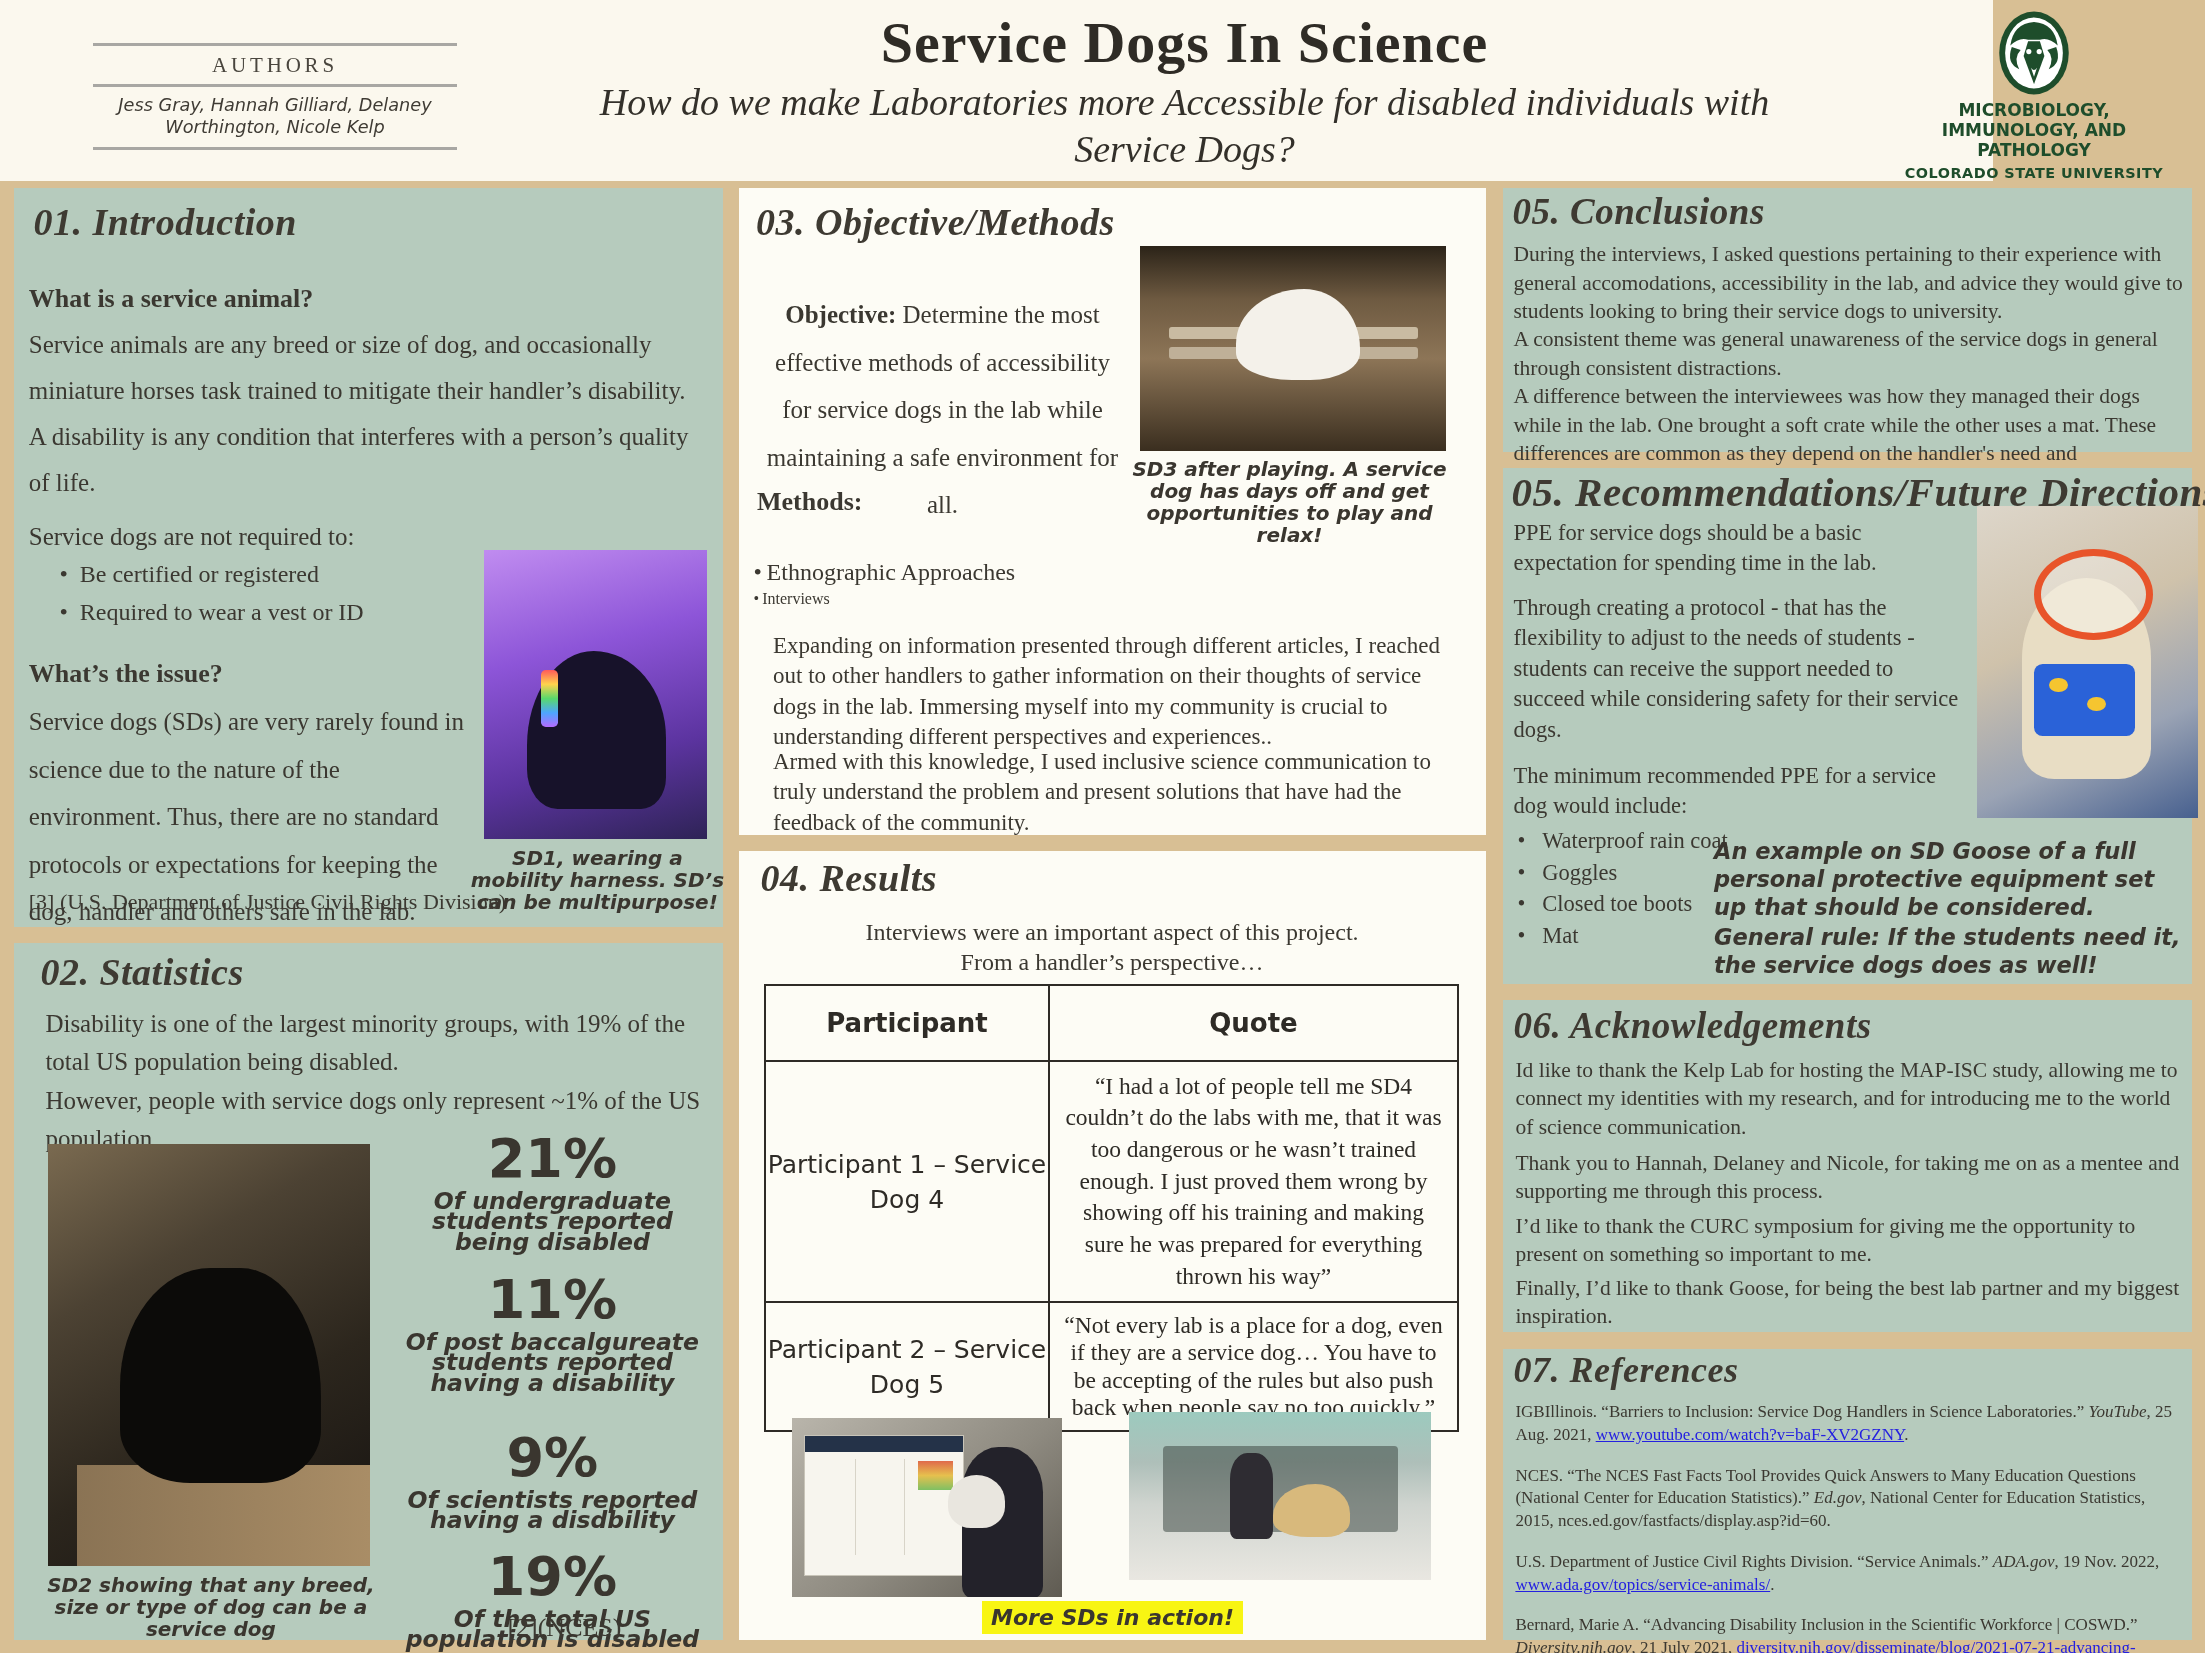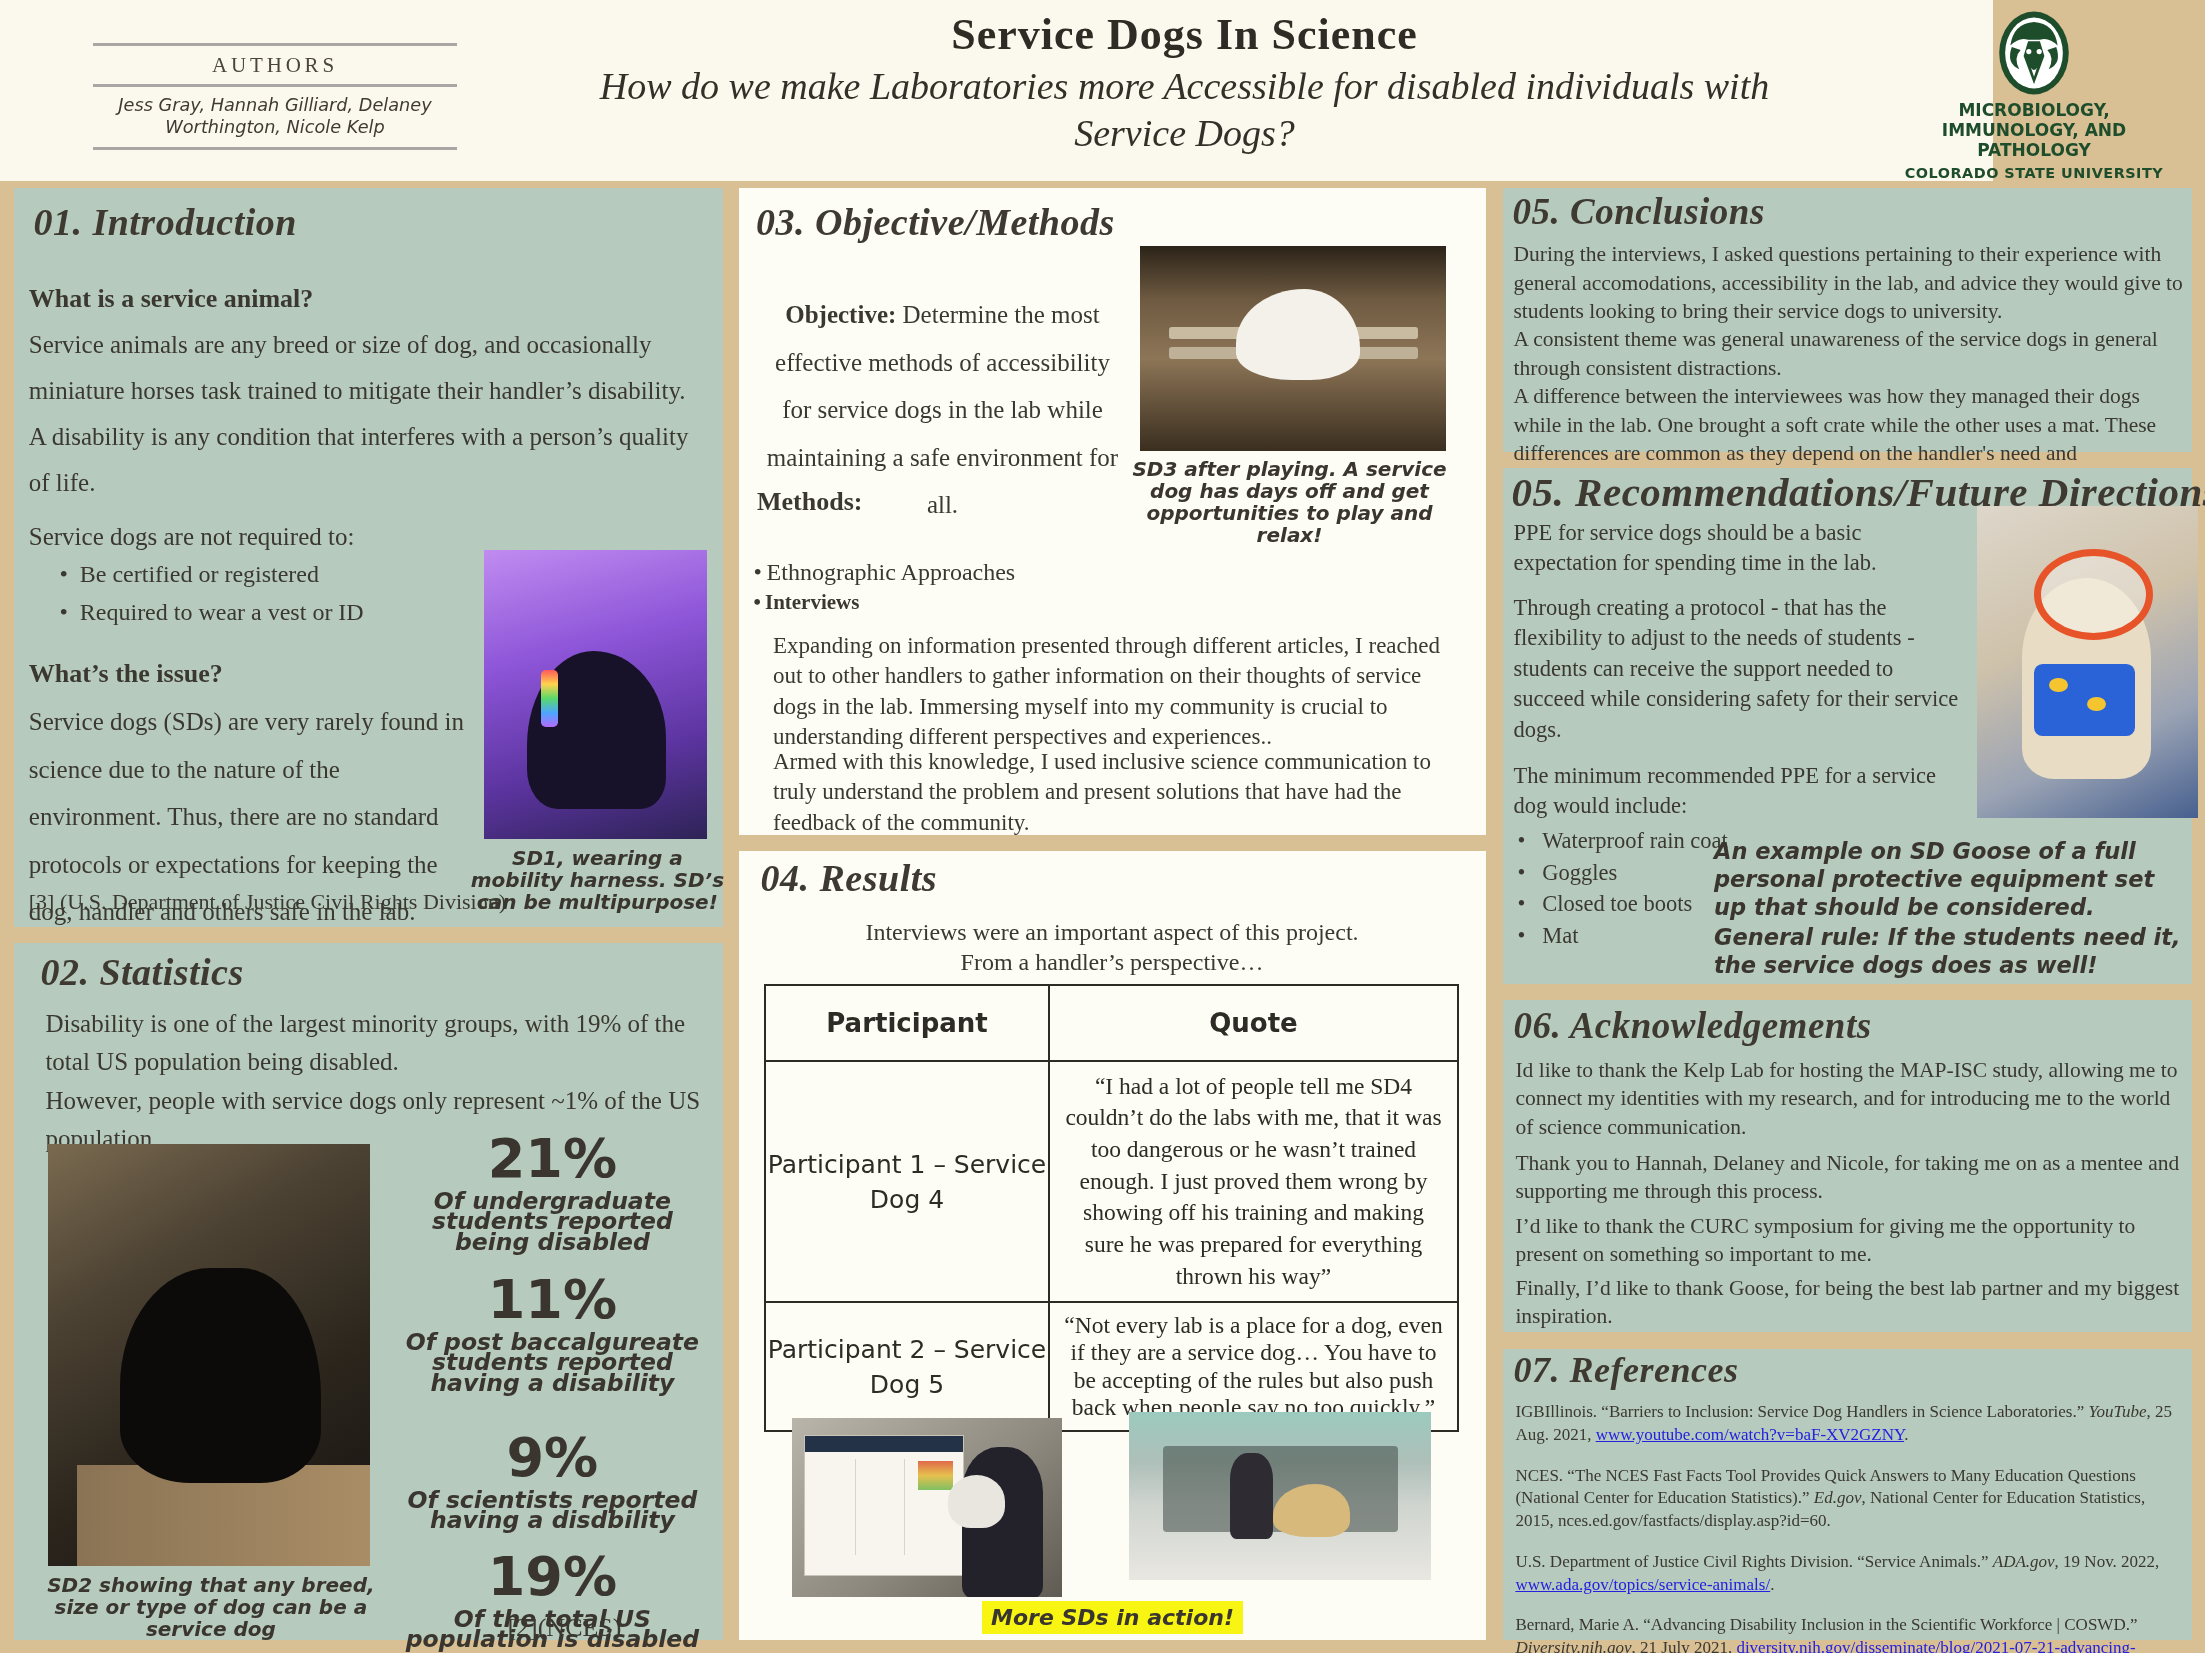--- a/index.html
+++ b/index.html
@@ -8,21 +8,21 @@
     background:#d8bf94;
     font-family:"Liberation Serif",serif;color:#3c3831;
   }
   
   .header{position:absolute;left:0;top:0;width:1993px;height:181px;background:#fbf8ee;}
   .authors-box{position:absolute;left:93px;top:43px;width:364px;text-align:center;}
   .authors-box .rule{height:3.4px;background:#a8a7a3;margin:0;}
   .authors-label{font-family:"Liberation Serif",serif;font-size:21px;letter-spacing:3.8px;color:#4a463e;padding:6.7px 0 5.7px 0;}
   .authors-names{font-family:"DejaVu Sans",sans-serif;font-style:italic;font-weight:400;font-size:17.7px;line-height:1.25;color:#3f3b34;padding:6.7px 0 8.6px 0;}
   .title-block{position:absolute;left:598px;top:8.6px;width:1173px;text-align:center;}
-  .poster-title{font-size:44px;font-weight:bold;color:#2f2c26;letter-spacing:1px;}
+  .poster-title{font-size:58px;font-weight:bold;color:#2f2c26;letter-spacing:1px;}
   .poster-subtitle{font-size:38px;font-style:italic;color:#33302a;line-height:1.22;margin-top:3.8px;}
   .logo-block{position:absolute;left:1895px;top:9.6px;width:278px;text-align:center;}
   .logo-ram{width:74px;height:89px;margin:0 auto;}
   .logo-dept{font-family:"DejaVu Sans",sans-serif;font-weight:bold;font-size:17px;color:#1e4d2b;line-height:1.15;margin-top:2.9px;}
   .logo-univ{font-family:"DejaVu Sans",sans-serif;font-weight:bold;font-size:14.4px;color:#1e4d2b;letter-spacing:0.5px;margin-top:4.8px;}
   
   .panel{position:absolute;background:#b6cbbd;}
   .panel.white{background:#fdfcf5;}
   .sec-heading{position:absolute;font-style:italic;font-weight:bold;font-size:38px;color:#3e3a32;letter-spacing:0.5px;white-space:nowrap;}
   .serif-text{font-family:"Liberation Serif",serif;color:#3b3831;}
@@ -132,21 +132,21 @@
   <div class="sec-heading" style="left:17px;top:12px;">03. Objective/Methods</div>
   <div class="serif-text" style="position:absolute;left:21.5px;top:103px;width:364px;font-size:25px;line-height:1.9;text-align:center;"><b>Objective:</b><span> Determine the most effective methods of accessibility for service dogs in the lab while maintaining a safe environment for all.</span></div>
   <div class="photo" style="left:401px;top:58px;width:306px;height:205px;background:linear-gradient(#2b2318 0%,#6e5a41 26%,#8d7557 55%,#3a2e1f 100%);">
     <div style="position:absolute;left:29px;top:81px;width:249px;height:12.4px;background:#c9bba2;border-radius:2.9px;"></div>
     <div style="position:absolute;left:29px;top:101px;width:249px;height:12.4px;background:#bfb098;border-radius:2.9px;"></div>
     <div style="position:absolute;left:96px;top:43px;width:124px;height:91px;background:#f4f1ea;border-radius:55% 45% 40% 45%/60% 65% 30% 30%;"></div>
   </div>
   <div class="photo-caption" style="left:378px;top:270px;width:345px;">SD3 after playing. A service dog has days off and get opportunities to play and relax!</div>
   <div class="serif-text bold-q" style="position:absolute;left:18px;top:299px;">Methods:</div>
   <div class="serif-text" style="position:absolute;left:14.4px;top:371px;font-size:24px;">• <span>Ethnographic Approaches</span></div>
-  <div class="serif-text" style="position:absolute;left:14.4px;top:402px;font-size:21px;font-weight:bold;">• <span>Interviews</span></div>
+  <div class="serif-text" style="position:absolute;left:14.4px;top:402px;font-size:16px;">• <span>Interviews</span></div>
   <div class="serif-text" style="position:absolute;left:34px;top:443px;width:694px;font-size:23px;line-height:1.32;">Expanding on information presented through different articles, I reached out to other handlers to gather information on their thoughts of service dogs in the lab. Immersing myself into my community is crucial to understanding different perspectives and experiences..</div>
   <div class="serif-text" style="position:absolute;left:34px;top:559px;width:694px;font-size:23px;line-height:1.32;">Armed with this knowledge, I used inclusive science communication to truly understand the problem and present solutions that have had the feedback of the community.</div>
 </section>
 
 <section class="panel white" style="left:739px;top:851px;width:747px;height:789px;">
   <div class="sec-heading" style="left:21.5px;top:4.8px;">04. Results</div>
   <div class="serif-text" style="position:absolute;left:26px;top:68px;width:694px;font-size:24px;text-align:center;">Interviews were an important aspect of this project.</div>
   <div class="serif-text" style="position:absolute;left:26px;top:98px;width:694px;font-size:24px;text-align:center;">From a handler’s perspective…</div>
   <table class="results" style="position:absolute;left:25px;top:133px;">
     <tbody>

